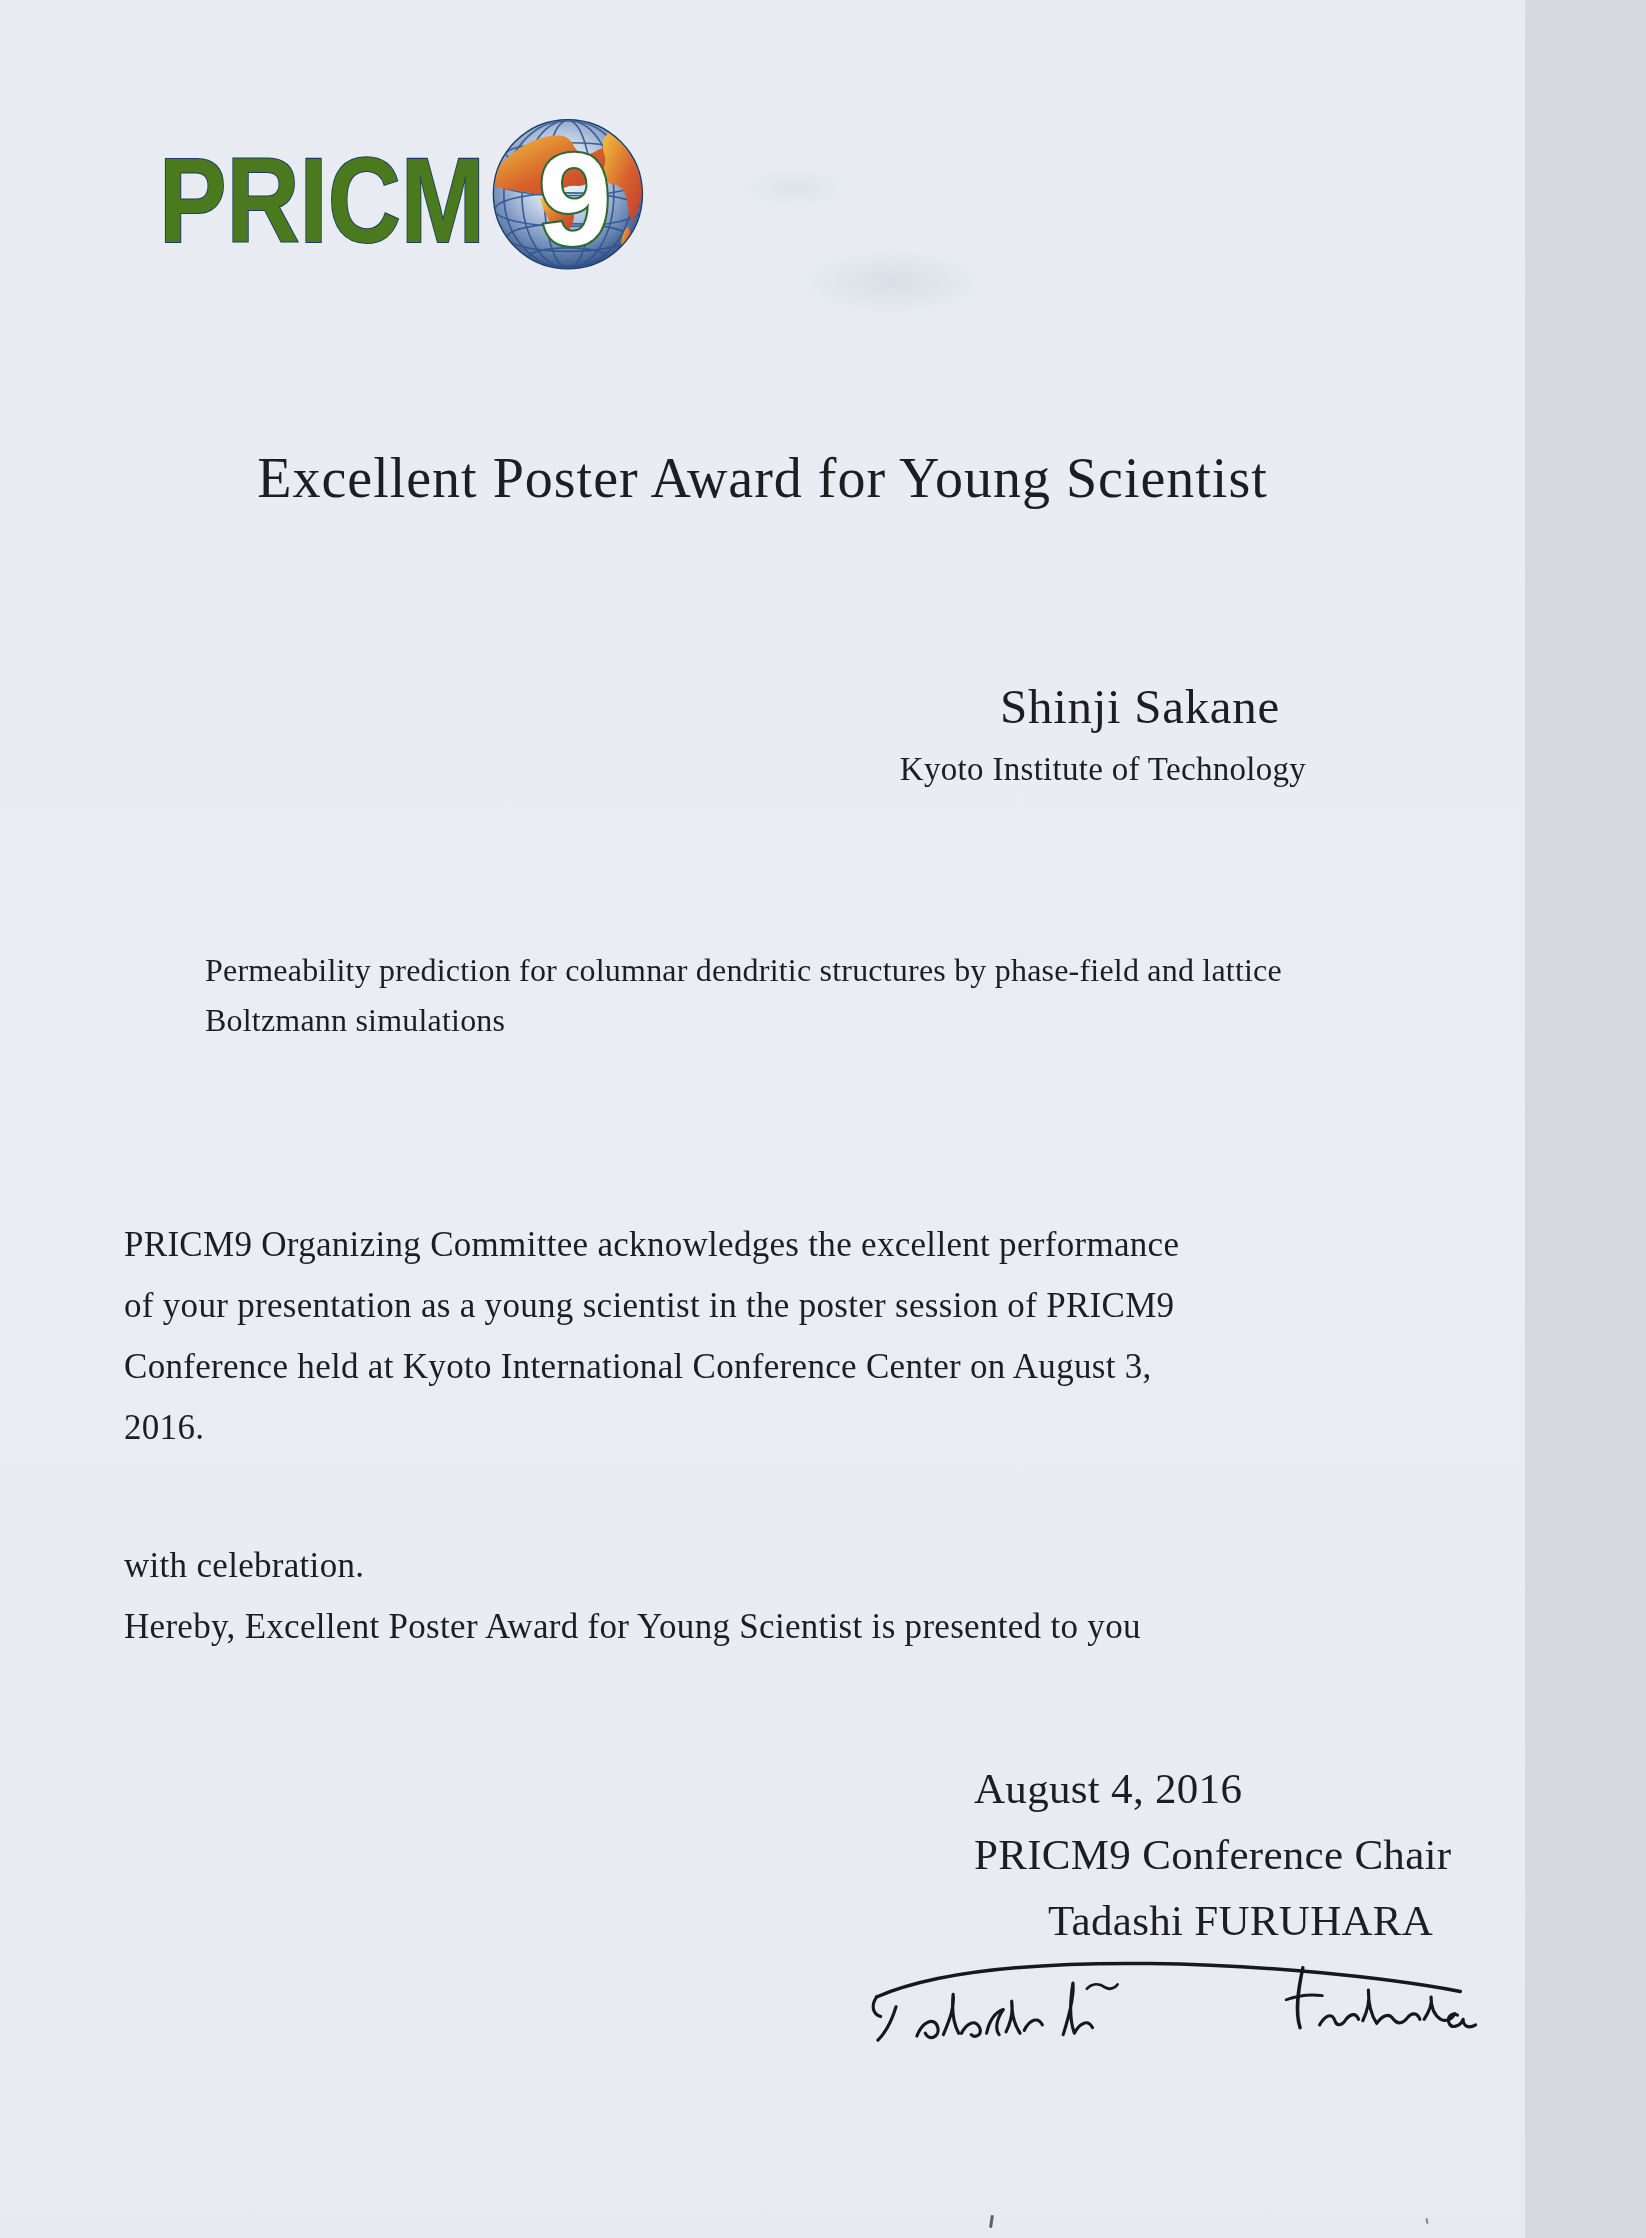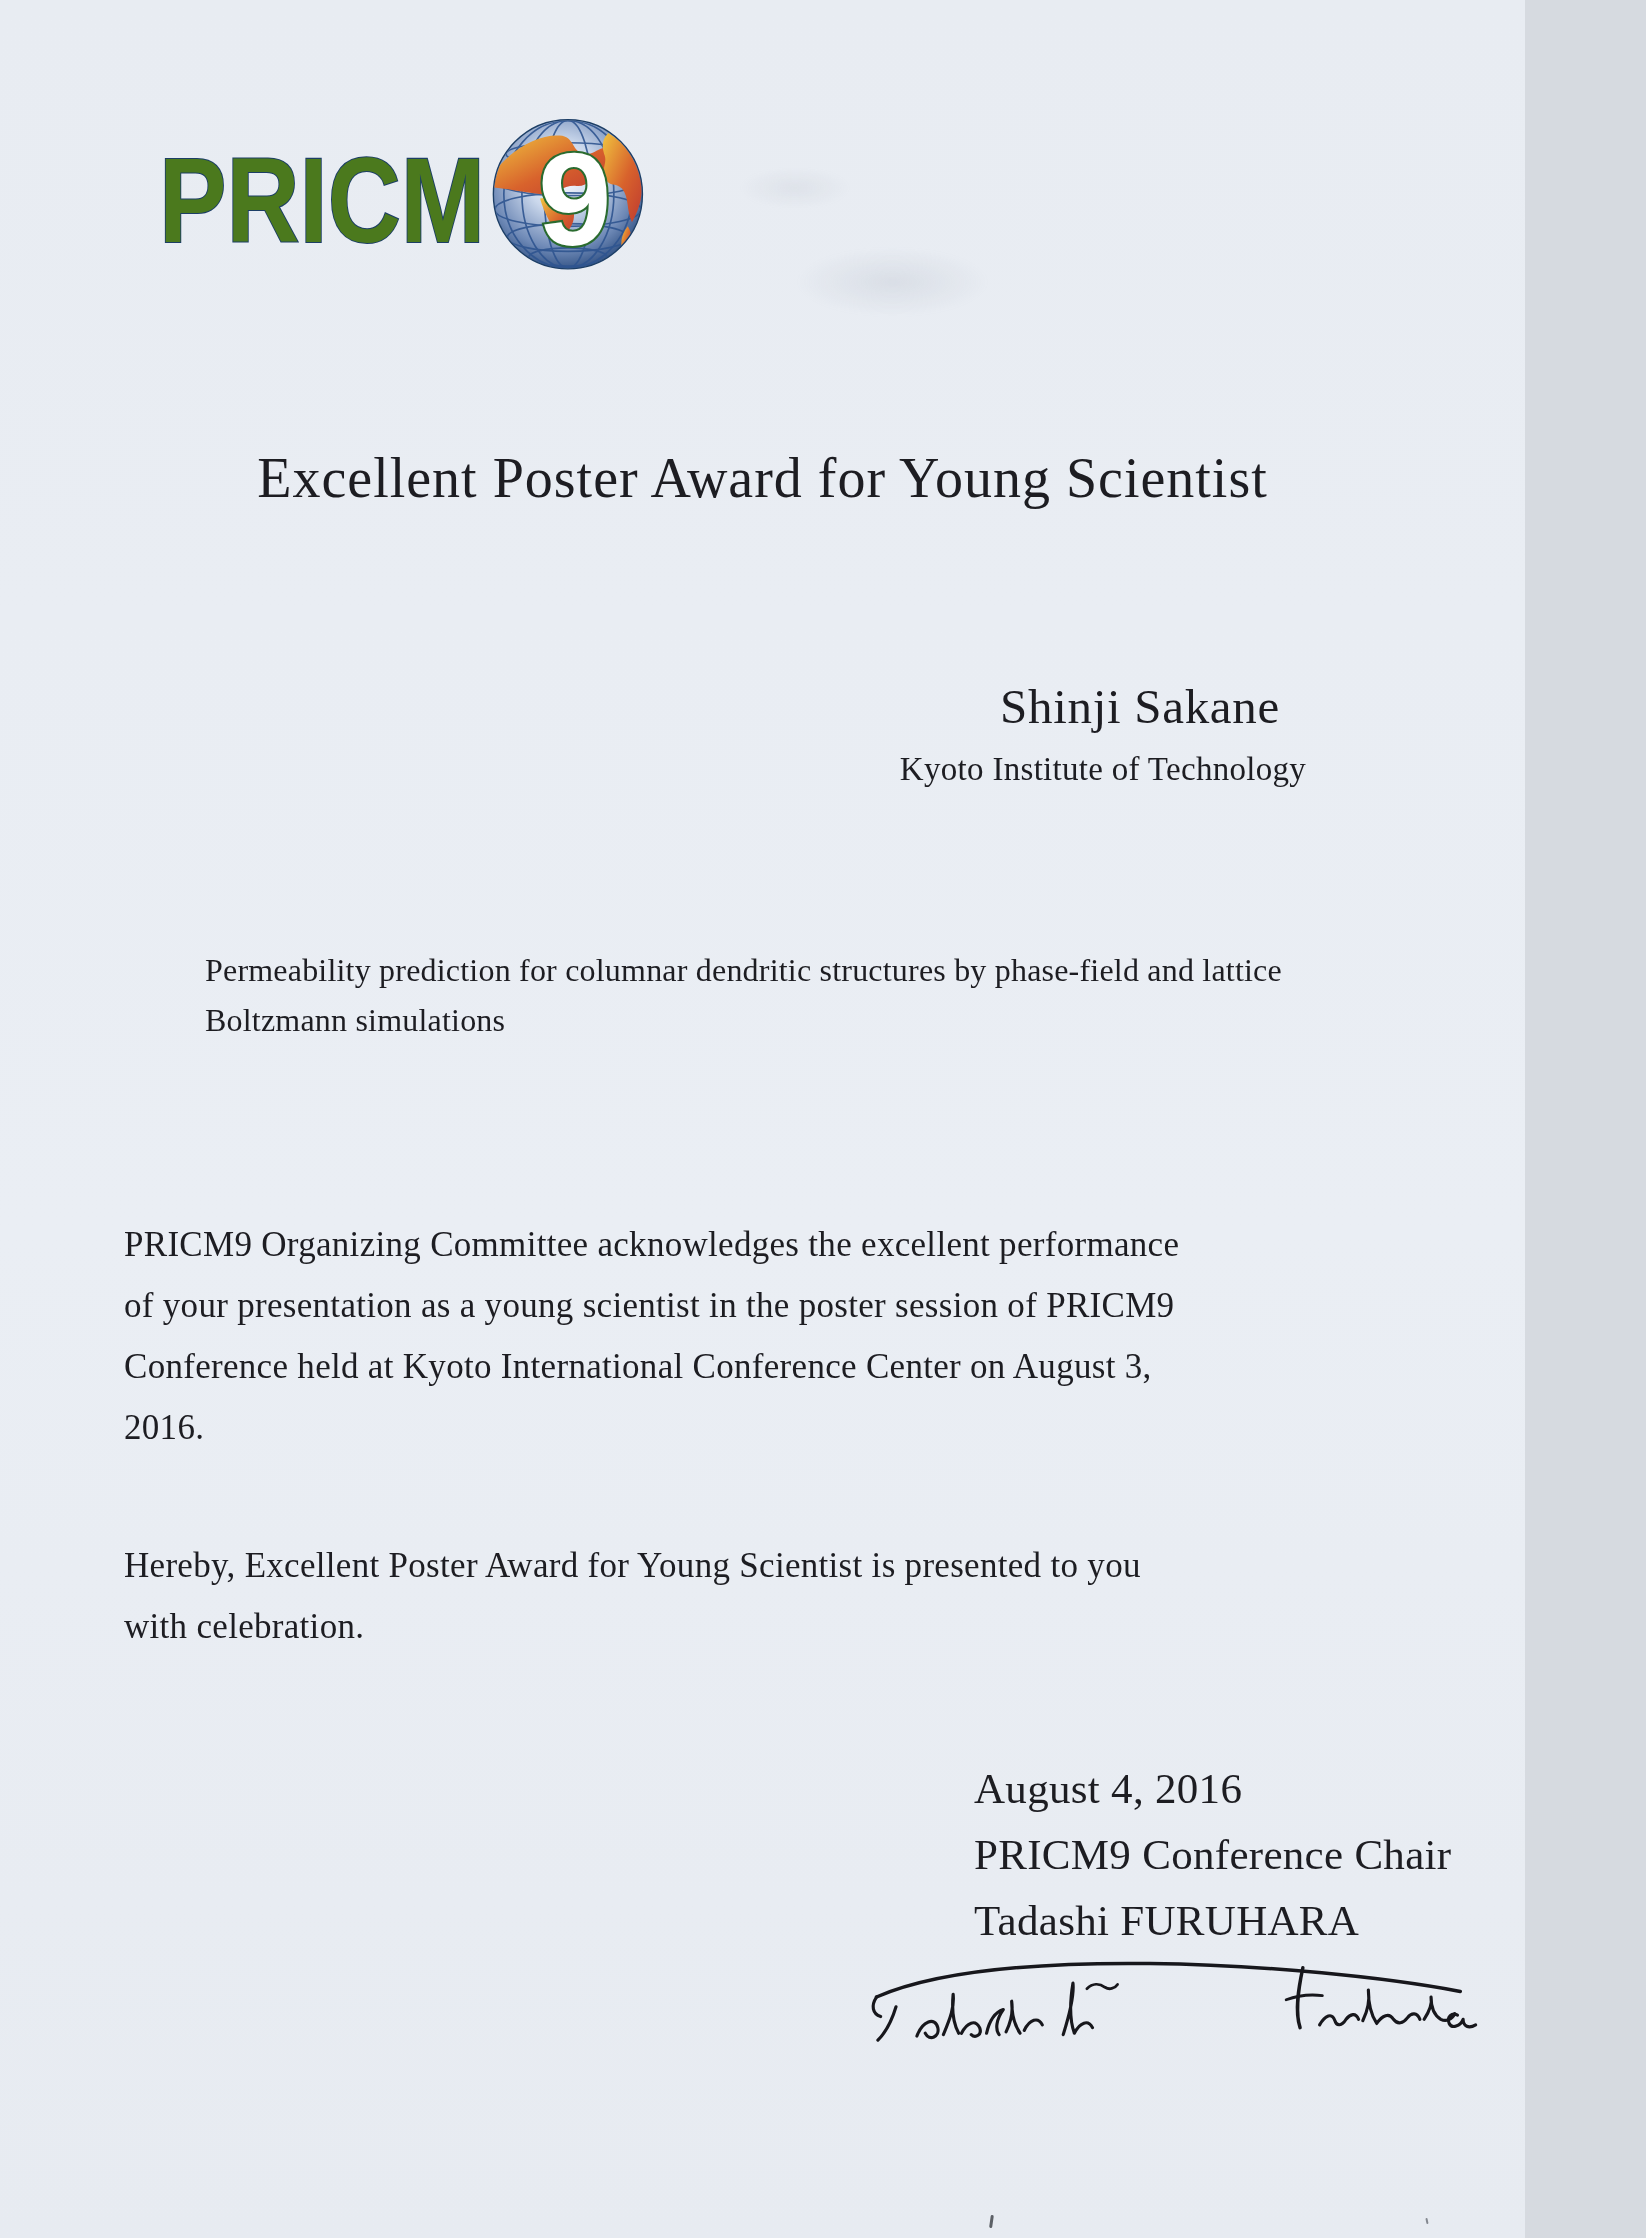--- a/index.html
+++ b/index.html
@@ -31,21 +31,21 @@
   .paragraph{
     position:absolute;left:124px;
     font-size:35px;line-height:61px;letter-spacing:0.3px;
   }
   .paragraph-1{top:1214px;}
   .paragraph-2{top:1535px;}
   .closing-block{
     position:absolute;left:974px;top:1756px;
     font-size:43px;line-height:66px;letter-spacing:0.3px;white-space:nowrap;
   }
-  .closing-block .signer-line{}
+  .closing-block .signer-line{margin-left:74px;}
   .signature-wrap{position:absolute;left:857px;top:1948px;width:627px;height:105px;}
   .logo-wrap{position:absolute;left:143px;top:114px;width:505px;height:162px;}
   .scan-smudge{
     position:absolute;left:795px;top:247px;width:195px;height:70px;
     background:radial-gradient(ellipse at 50% 50%,rgba(140,150,168,0.16),rgba(140,150,168,0) 70%);
     filter:blur(1.4px);
   }
   .scan-smudge-2{
     position:absolute;left:739px;top:167px;width:112px;height:42px;
     background:radial-gradient(ellipse at 50% 50%,rgba(150,158,172,0.12),rgba(150,158,172,0) 70%);
@@ -118,22 +118,22 @@
   </div>
 
   <div class="paragraph paragraph-1">
     <div>PRICM9 Organizing Committee acknowledges the excellent performance</div>
     <div>of your presentation as a young scientist in the poster session of PRICM9</div>
     <div>Conference held at Kyoto International Conference Center on August 3,</div>
     <div>2016.</div>
   </div>
 
   <div class="paragraph paragraph-2">
+    <div>with celebration.</div>
     <div>Hereby, Excellent Poster Award for Young Scientist is presented to you</div>
-    <div>with celebration.</div>
   </div>
 
   <div class="closing-block">
     <div>August 4, 2016</div>
     <div>PRICM9 Conference Chair</div>
     <div class="signer-line">Tadashi FURUHARA</div>
   </div>
 
   <div class="signature-wrap">
     <svg width="627" height="105" viewBox="0 0 900 150" fill="none" stroke="#17171c" stroke-linecap="round" stroke-linejoin="round">

